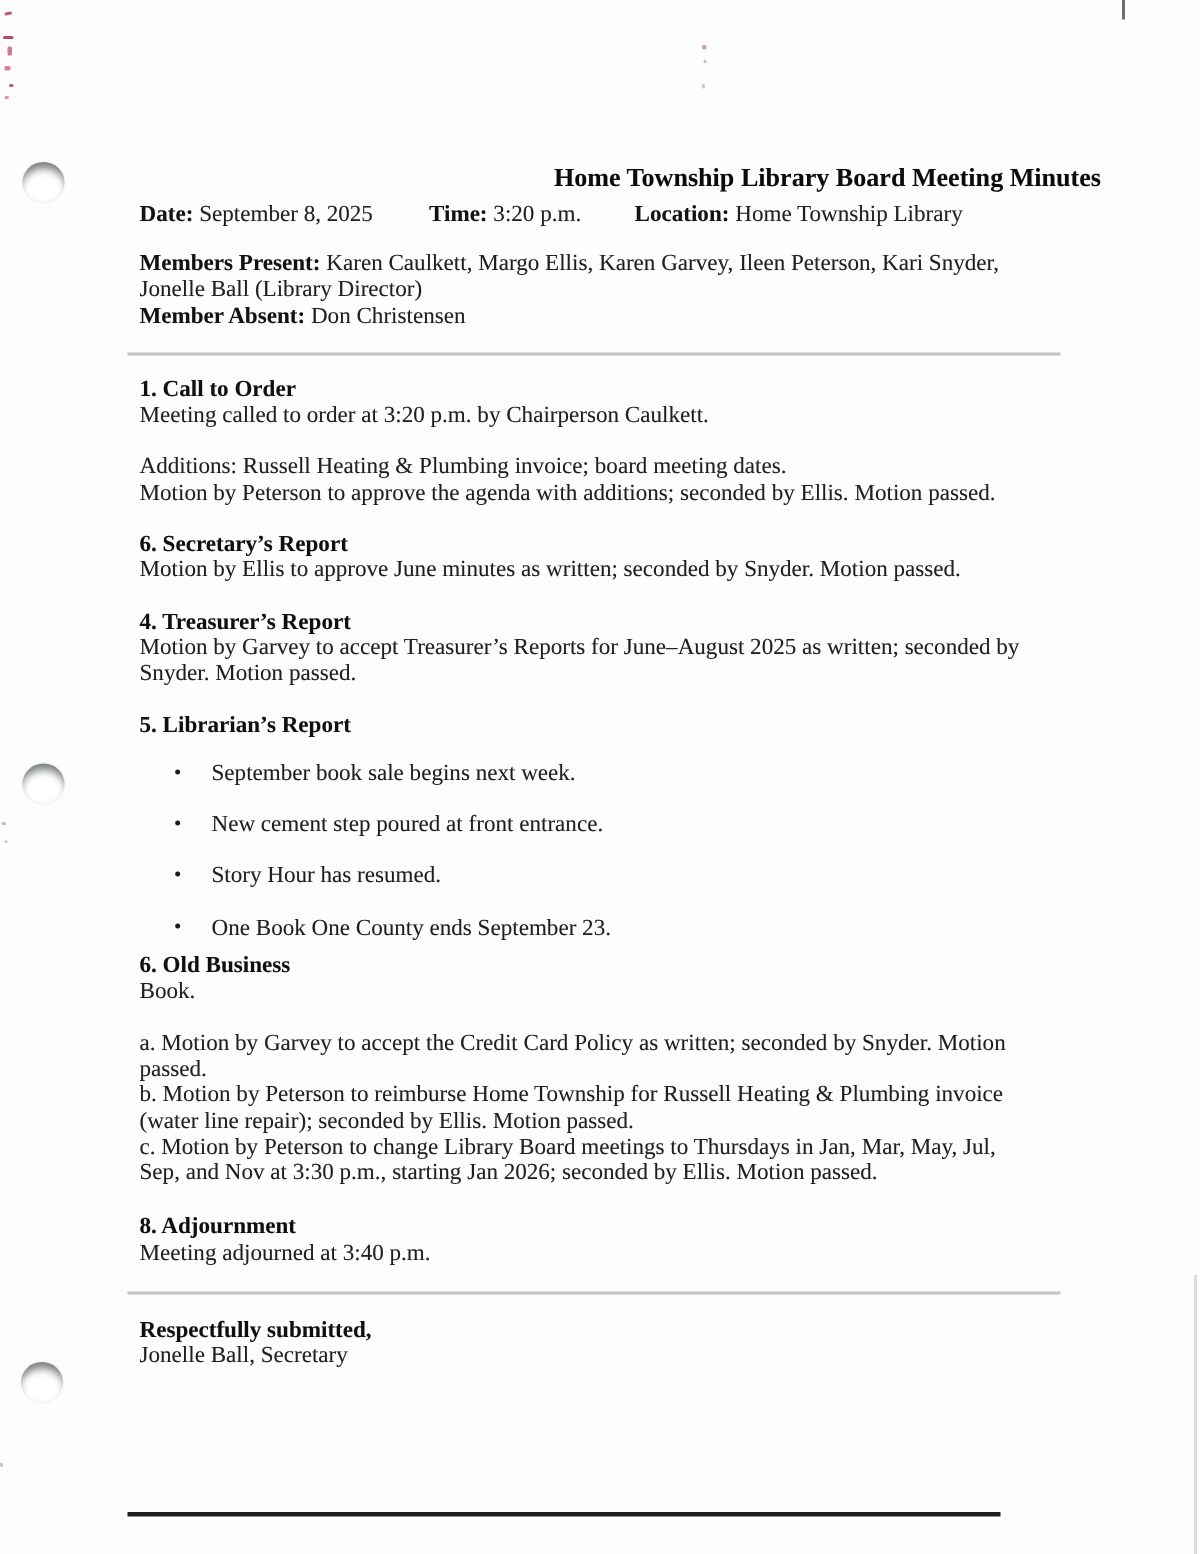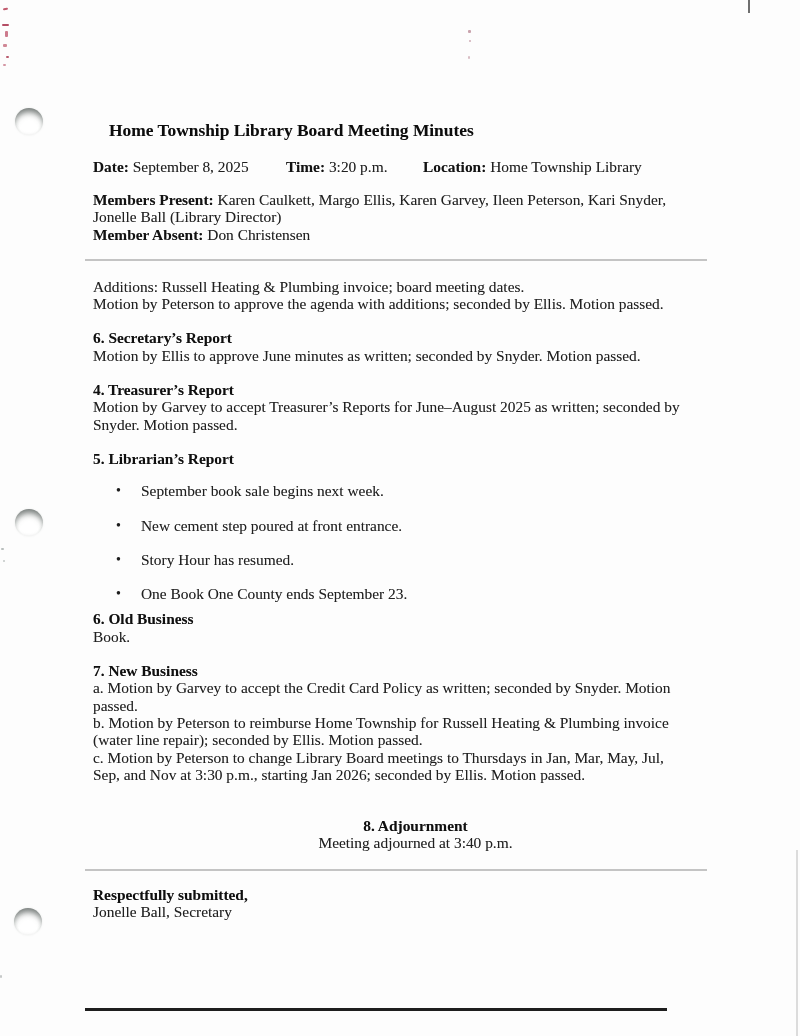--- a/index.html
+++ b/index.html
@@ -27,33 +27,33 @@
   .mark { position: absolute; border-radius: 1px; }
   .tick-top-right { position: absolute; left: 748px; top: 0; width: 2px; height: 13px; background: #6f6f6f; }
   .edge-line-right { position: absolute; left: 796px; top: 850px; width: 2px; height: 186px; background: #dcdcdc; }
   .bottom-scan-line { position: absolute; left: 85px; top: 1008px; width: 582px; height: 3px; background: #1e1e1e; }
   
   .content {
     position: absolute; left: 93px; top: 104px; width: 645px;
     font-size: 15.4px; line-height: 17.3px; color: #202020;
     text-shadow: 0 0 0.5px rgba(30,30,30,0.28);
   }
-  .doc-title { margin: 16px; font-size: 17.4px; line-height: 20px; font-weight: bold; color: #0c0c0c; }
+  .doc-title { margin: 4px; font-size: 17.4px; line-height: 20px; font-weight: bold; color: #0c0c0c; text-align: right; }
   .meta { line-height: 21px; white-space: nowrap; }
   .meta .slot-date { display: inline-block; width: 193px; }
   .meta .slot-time { display: inline-block; width: 137px; }
   b, .bold { font-weight: bold; color: #121212; }
   .members { margin-top: 14px; }
   .preline { white-space: pre-line; }
   .divider { border: 0; height: 2px; background: #b0b0b0; opacity: 0.75; margin: 16px 0 0 -8px; width: 622px; }
   .divider.second { margin-top: 17px; }
   .sec { margin-top: 17px; }
   .sec.first { margin-top: 14px; }
   .sec.old-business { margin-top: 8px; }
-  .sec.adjournment { margin-top: 34px; text-align: center; }
+  .sec.adjournment { margin-top: 19px; }
   .sec h3 { margin: 0; font-size: 15.4px; line-height: 17.3px; font-weight: bold; color: #0f0f0f; }
   .sec p { margin: 0; white-space: pre-line; }
   ul.bullets { margin: 15px 0 0; padding: 0; list-style: none; }
   ul.bullets li { position: relative; padding-left: 48px; margin-top: 17px; }
   ul.bullets li:first-child { margin-top: 15px; }
   ul.bullets .dot { position: absolute; left: 23px; top: 0; font-size: 14px; color: #1c1c1c; }
   .italic { }
   .closing { margin-top: 15px; }
   .closing .sal { font-weight: bold; color: #0f0f0f; }
 </style>
@@ -93,20 +93,24 @@
     </div>
 
     <div class="members">
       <div><b>Members Present:</b> <span class="preline">Karen Caulkett, Margo Ellis, Karen Garvey, Ileen Peterson, Kari Snyder,
 Jonelle Ball (Library Director)</span></div>
       <div><b>Member Absent:</b> <span>Don Christensen</span></div>
     </div>
 
     <hr class="divider">
 
+    <div class="sec first">
+      <h3>1. Call to Order</h3>
+      <p>Meeting called to order at 3:20 p.m. by Chairperson Caulkett.</p>
+    </div>
 
     <div class="sec">
       <p>Additions: Russell Heating &amp; Plumbing invoice; board meeting dates.
 Motion by Peterson to approve the agenda with additions; seconded by Ellis. Motion passed.</p>
     </div>
 
     <div class="sec">
       <h3>6. Secretary’s Report</h3>
       <p>Motion by Ellis to approve June minutes as written; seconded by Snyder. Motion passed.</p>
     </div>
@@ -126,21 +130,20 @@
         <li><span class="dot">•</span><span class="italic">One Book One County</span><span> ends September 23.</span></li>
       </ul>
     </div>
 
     <div class="sec old-business">
       <h3>6. Old Business</h3>
       <p>Book.</p>
     </div>
 
     <div class="sec">
-      <h3>7. New Business</h3>
       <p>a. Motion by Garvey to accept the Credit Card Policy as written; seconded by Snyder. Motion
 passed.</p>
       <p>b. Motion by Peterson to reimburse Home Township for Russell Heating &amp; Plumbing invoice
 (water line repair); seconded by Ellis. Motion passed.</p>
       <p>c. Motion by Peterson to change Library Board meetings to Thursdays in Jan, Mar, May, Jul,
 Sep, and Nov at 3:30 p.m., starting Jan 2026; seconded by Ellis. Motion passed.</p>
     </div>
 
     <div class="sec adjournment">
       <h3>8. Adjournment</h3>

